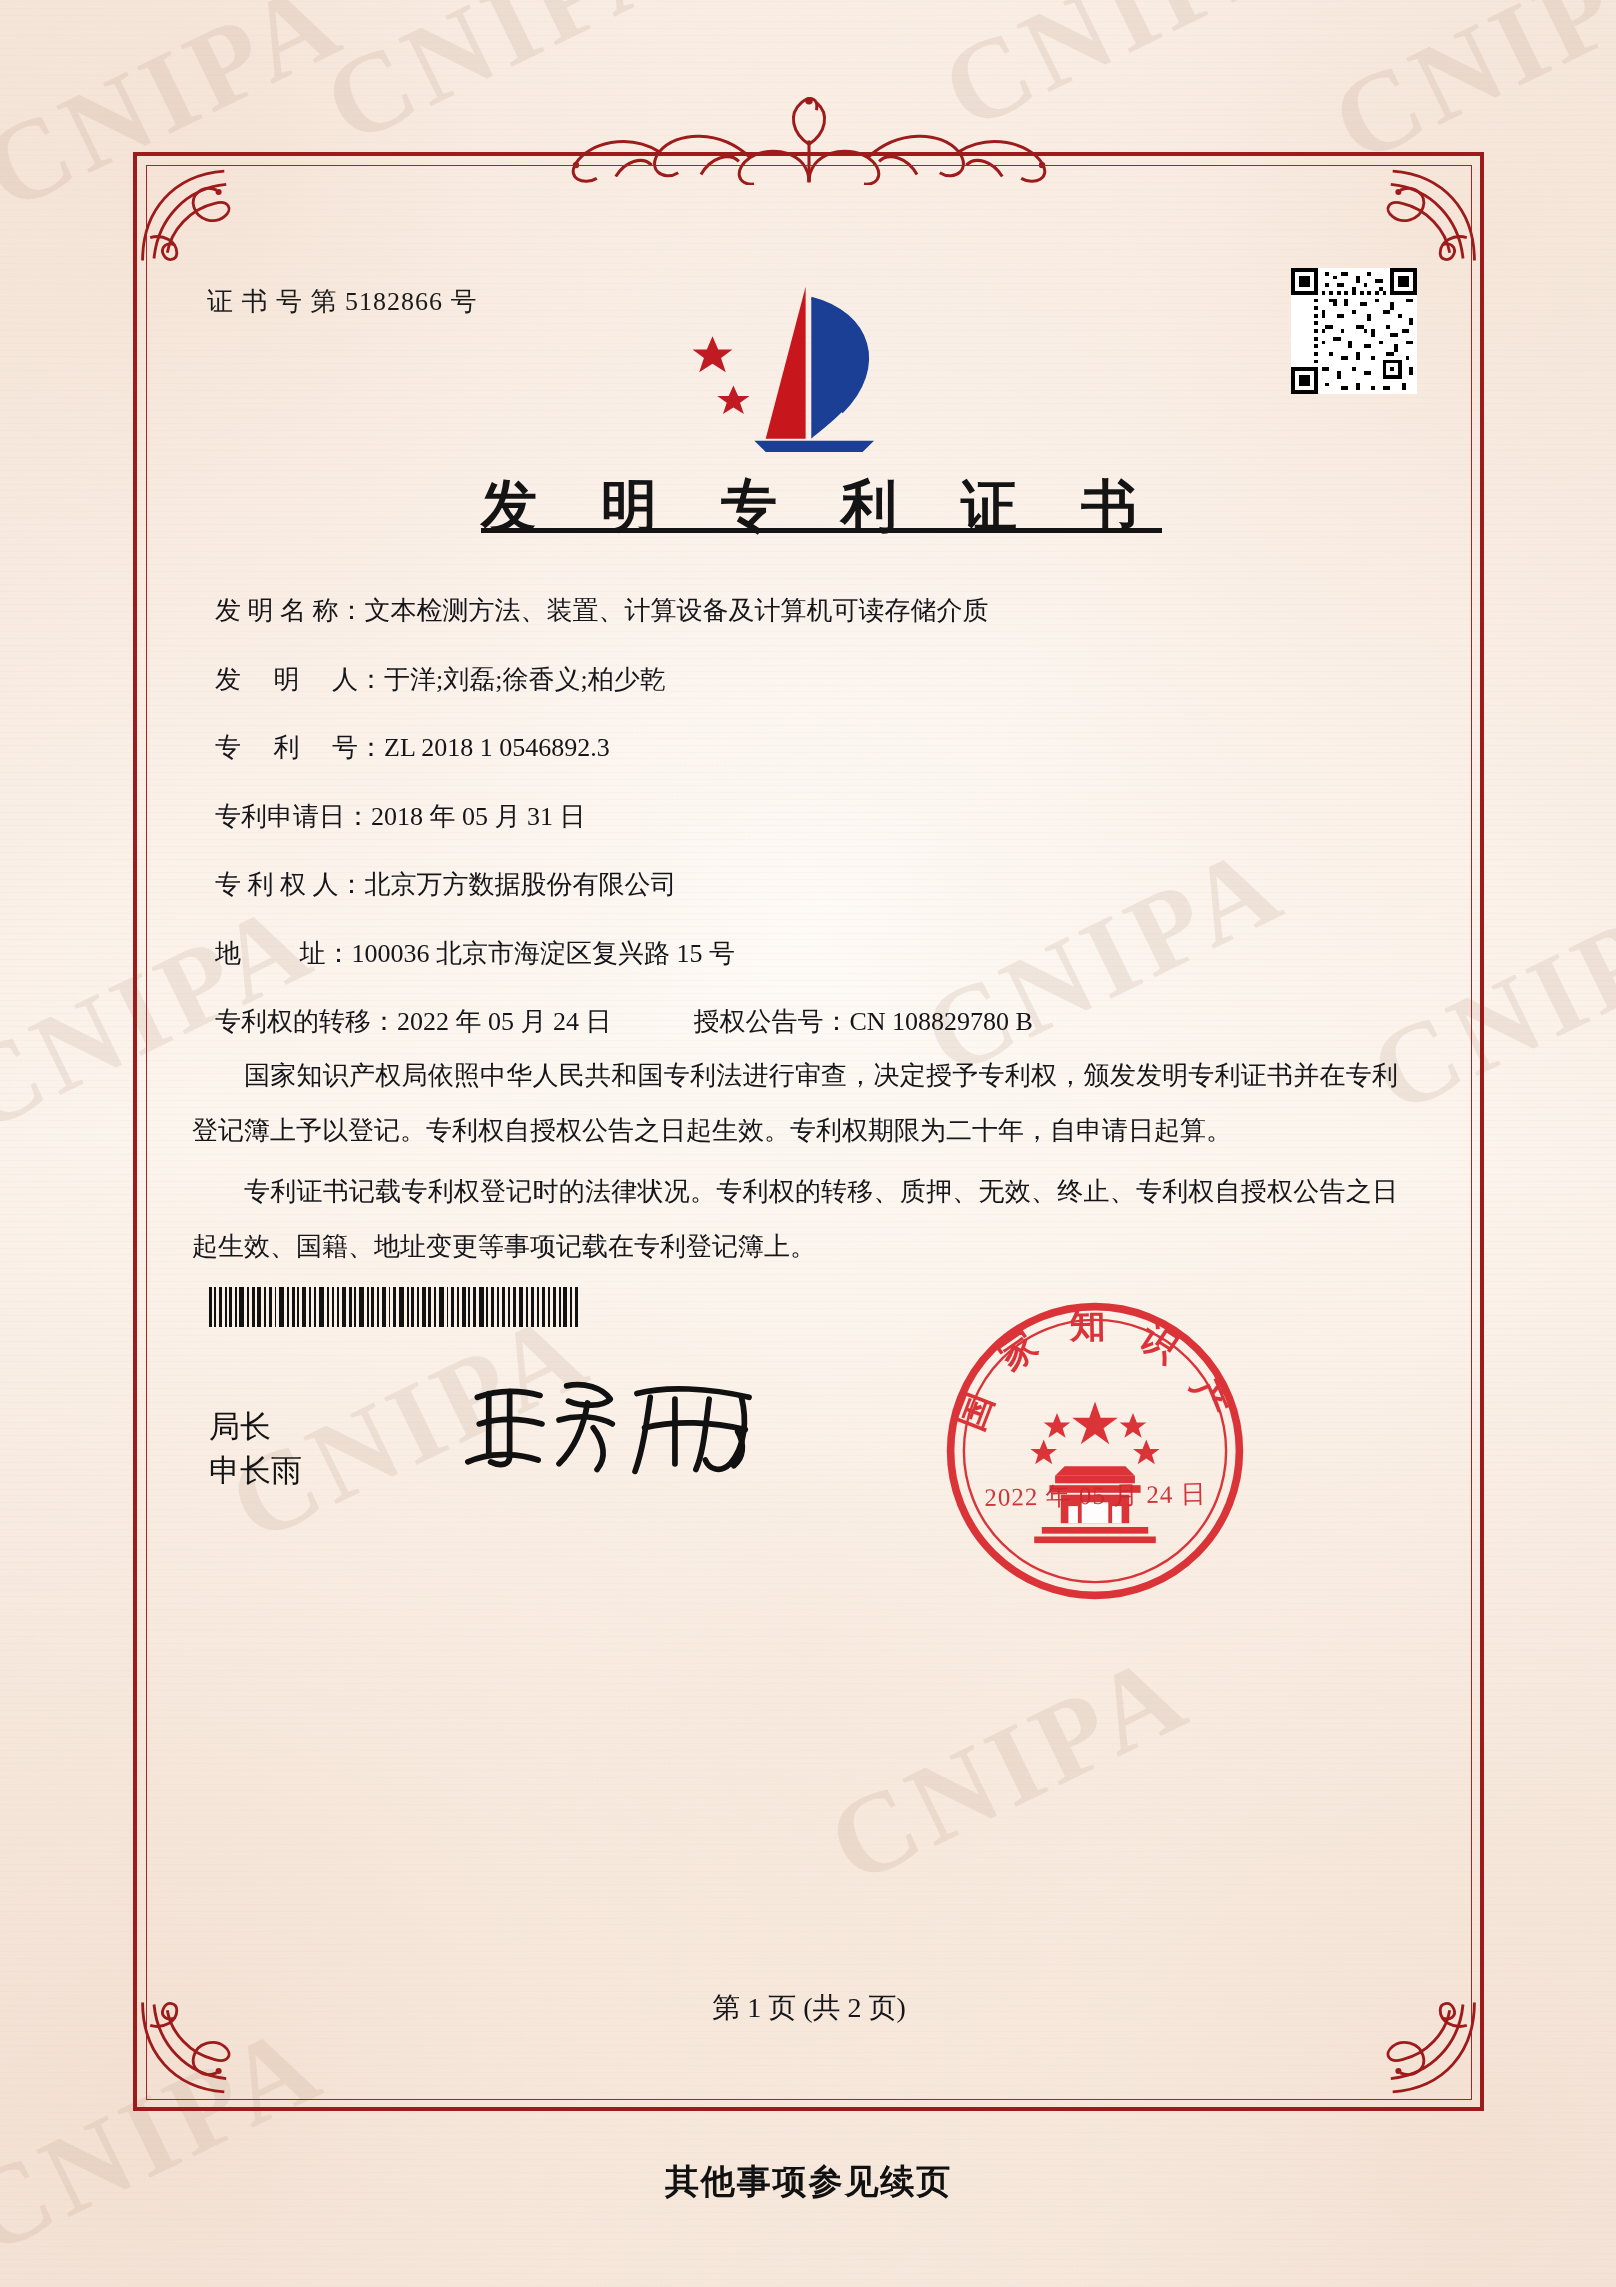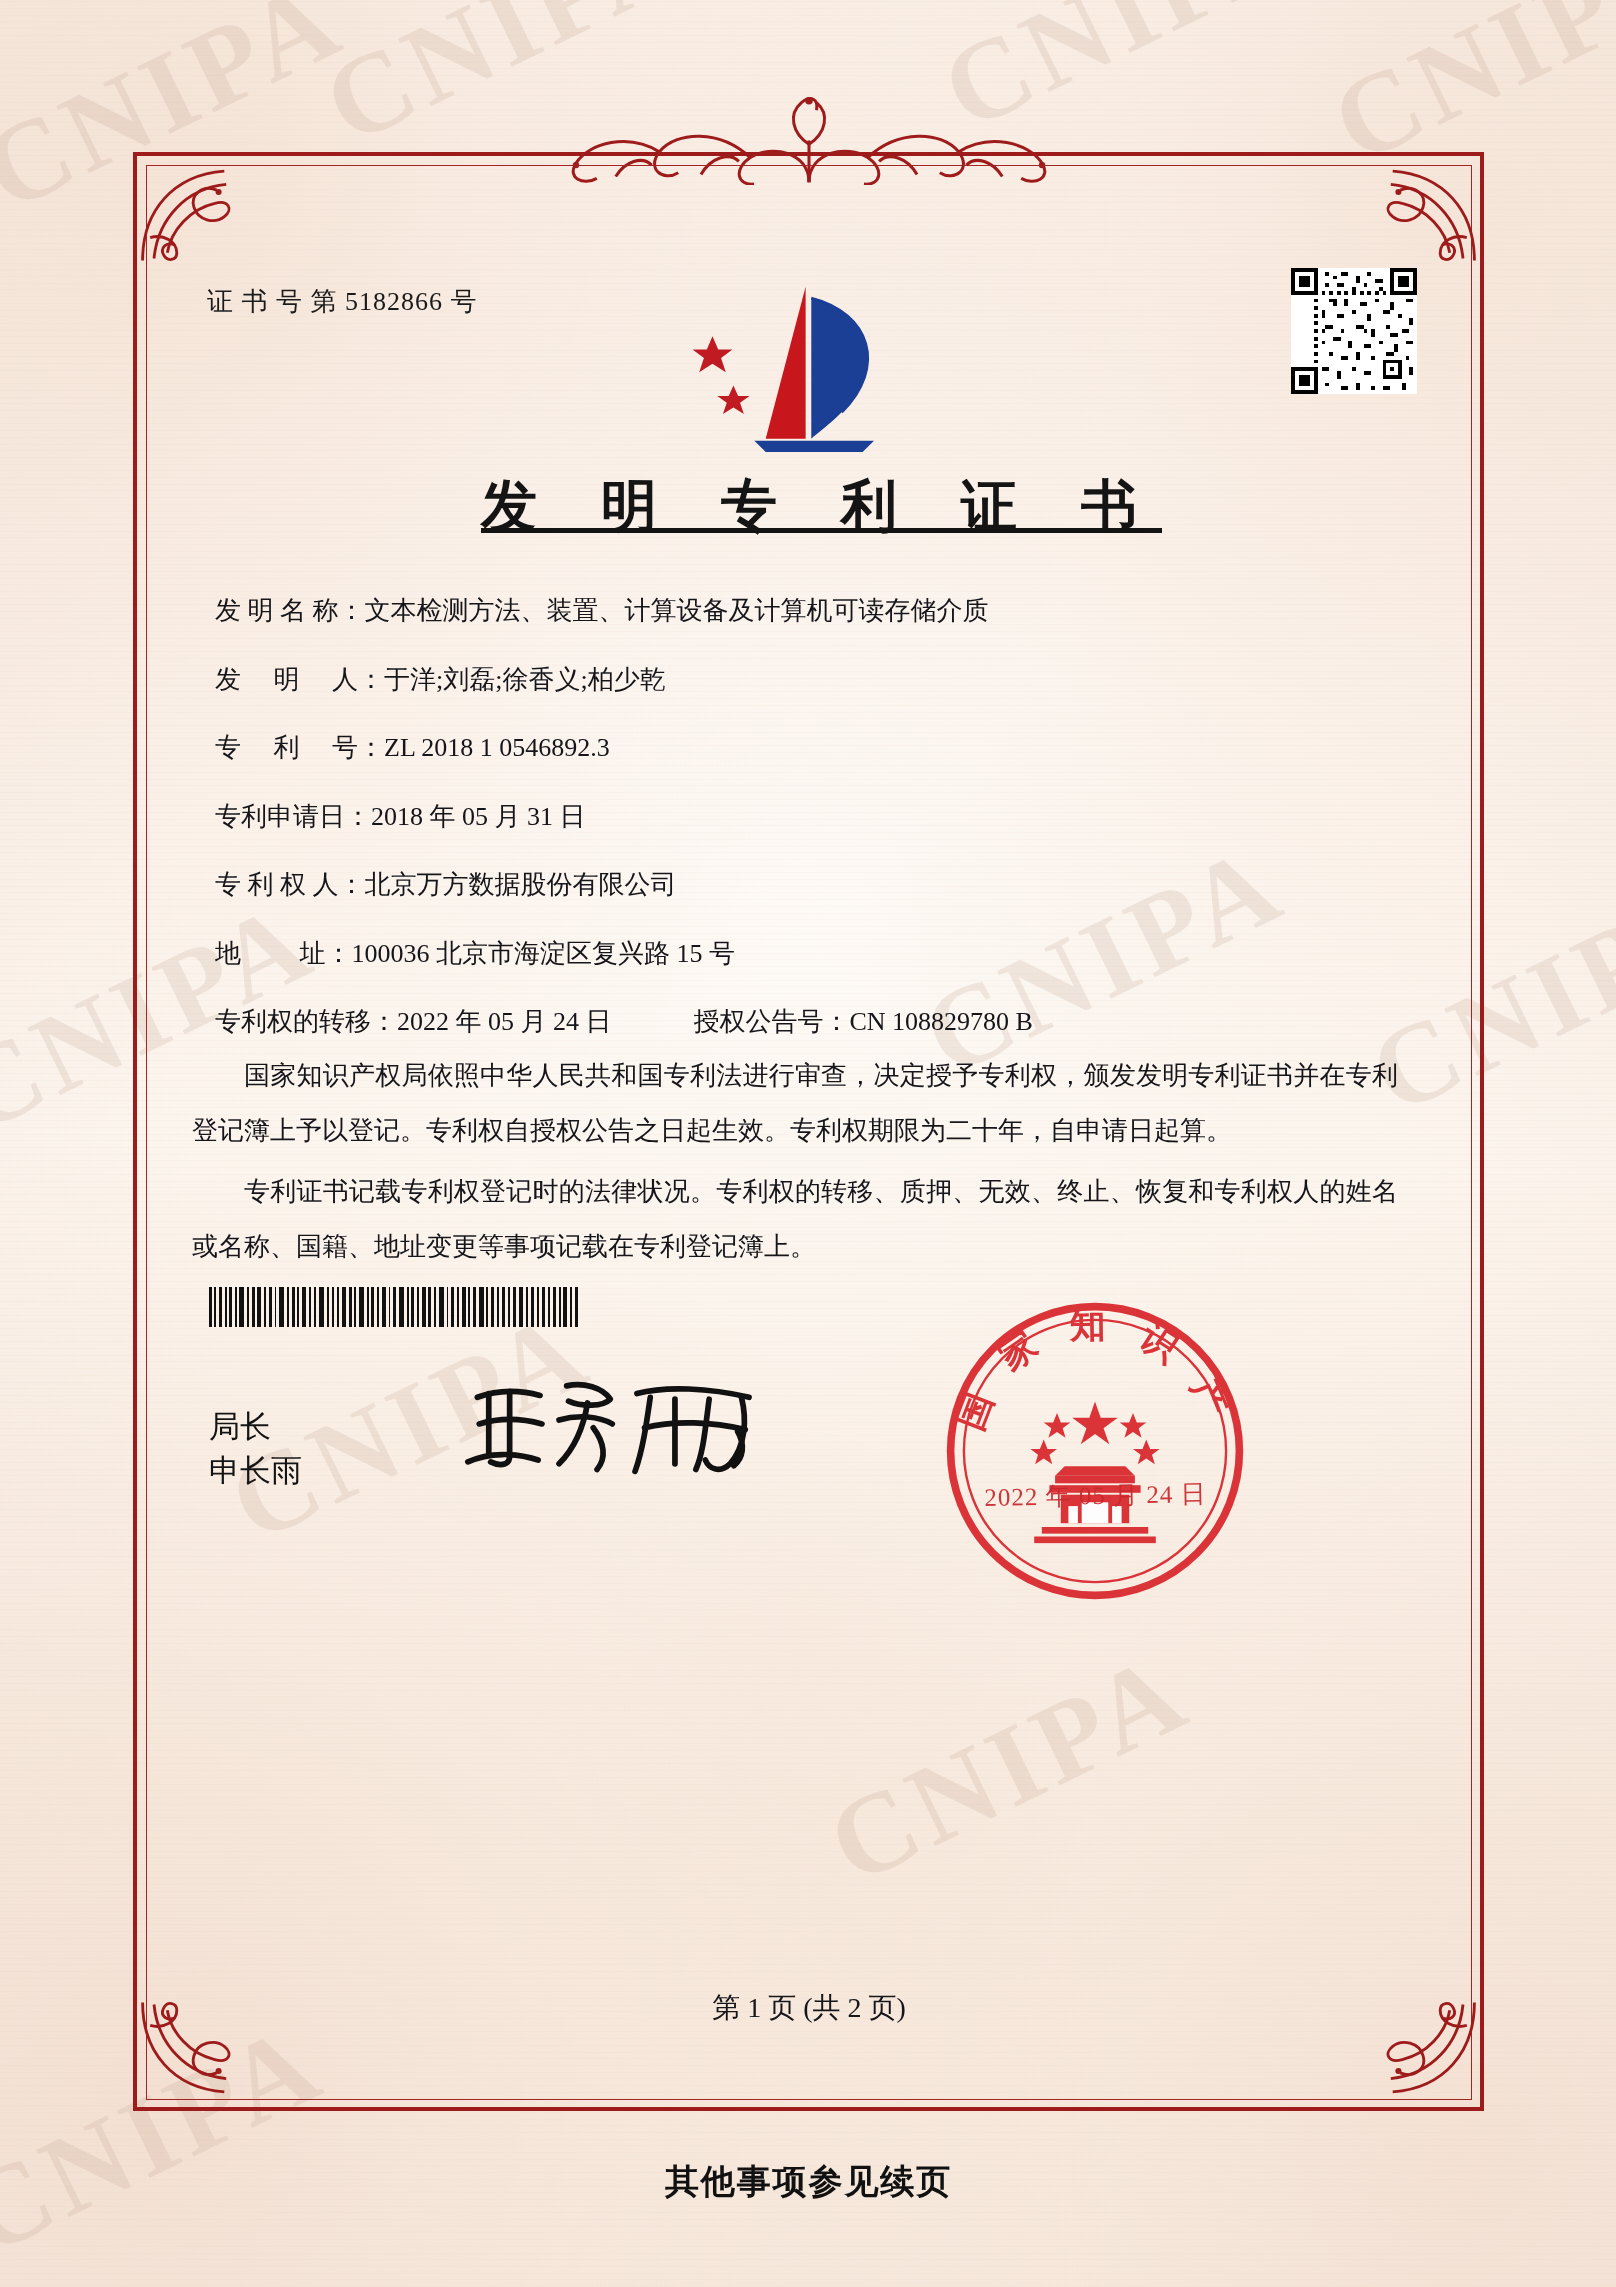--- a/index.html
+++ b/index.html
@@ -475,21 +475,21 @@
         <span class="flabel">专利权的转移：</span>
         <span class="fvalue">2022 年 05 月 24 日</span>
         <span class="gap-col"></span>
         <span class="flabel">授权公告号：</span>
         <span class="fvalue">CN 108829780 B</span>
       </div>
     </div>
 
     <div class="paras">
       <p>国家知识产权局依照中华人民共和国专利法进行审查，决定授予专利权，颁发发明专利证书并在专利登记簿上予以登记。专利权自授权公告之日起生效。专利权期限为二十年，自申请日起算。</p>
-      <p>专利证书记载专利权登记时的法律状况。专利权的转移、质押、无效、终止、恢复和专利权人的姓名或名称、国籍、地址变更等事项记载在专利登记簿上。</p>
+      <p>专利证书记载专利权登记时的法律状况。专利权的转移、质押、无效、终止、专利权自授权公告之日起生效、国籍、地址变更等事项记载在专利登记簿上。</p>
     </div>
 
     <svg class="barcode" viewBox="0 0 400 42" shape-rendering="crispEdges">
       <g fill="#111">
         <rect x="0" y="0" width="3" height="42"></rect>
           <rect x="5" y="0" width="2" height="42"></rect>
         <rect x="10" y="0" width="4" height="42"></rect>
           <rect x="17" y="0" width="2" height="42"></rect>
         <rect x="21" y="0" width="3" height="42"></rect>
           <rect x="27" y="0" width="2" height="42"></rect>

